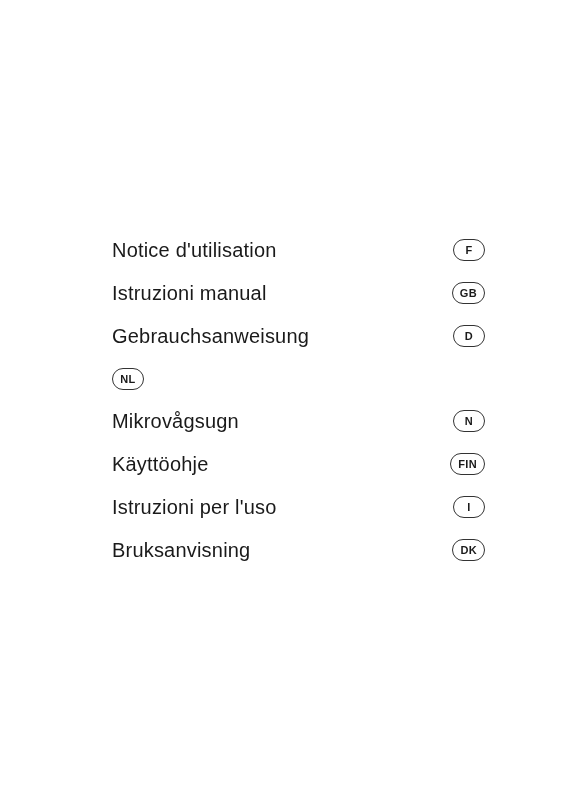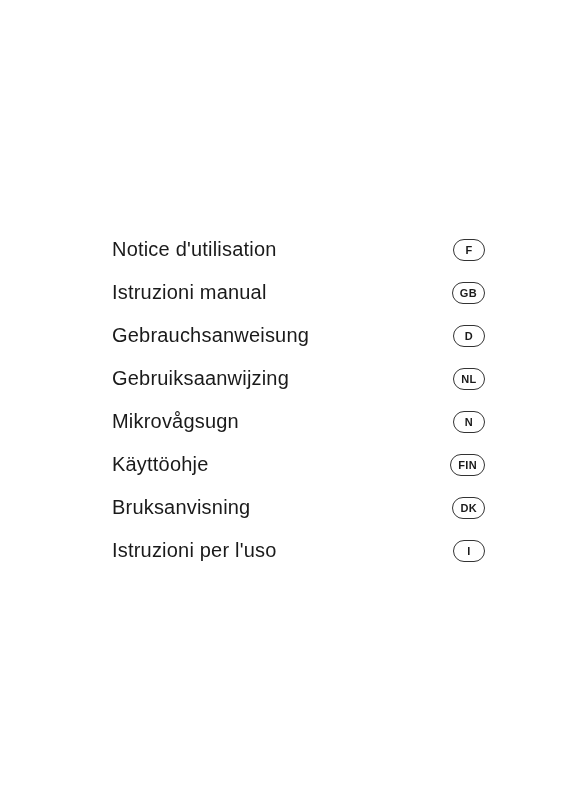--- a/index.html
+++ b/index.html
@@ -74,33 +74,32 @@
       </div>
       <div class="manual-item">
         <span class="manual-label">Istruzioni manual</span>
         <span class="lang-badge">GB</span>
       </div>
       <div class="manual-item">
         <span class="manual-label">Gebrauchsanweisung</span>
         <span class="lang-badge">D</span>
       </div>
       <div class="manual-item">
-        <span class="manual-label">Gebruiksaanwijzing</span>
         <span class="lang-badge">NL</span>
       </div>
       <div class="manual-item">
         <span class="manual-label">Mikrovågsugn</span>
         <span class="lang-badge">N</span>
       </div>
       <div class="manual-item">
         <span class="manual-label">Käyttöohje</span>
         <span class="lang-badge">FIN</span>
       </div>
       <div class="manual-item">
+        <span class="manual-label">Istruzioni per l'uso</span>
+        <span class="lang-badge">I</span>
+      </div>
+      <div class="manual-item">
         <span class="manual-label">Bruksanvisning</span>
         <span class="lang-badge">DK</span>
-      </div>
-      <div class="manual-item">
-        <span class="manual-label">Istruzioni per l'uso</span>
-        <span class="lang-badge">I</span>
       </div>
     </div>
 </div>
 
 </body></html>

